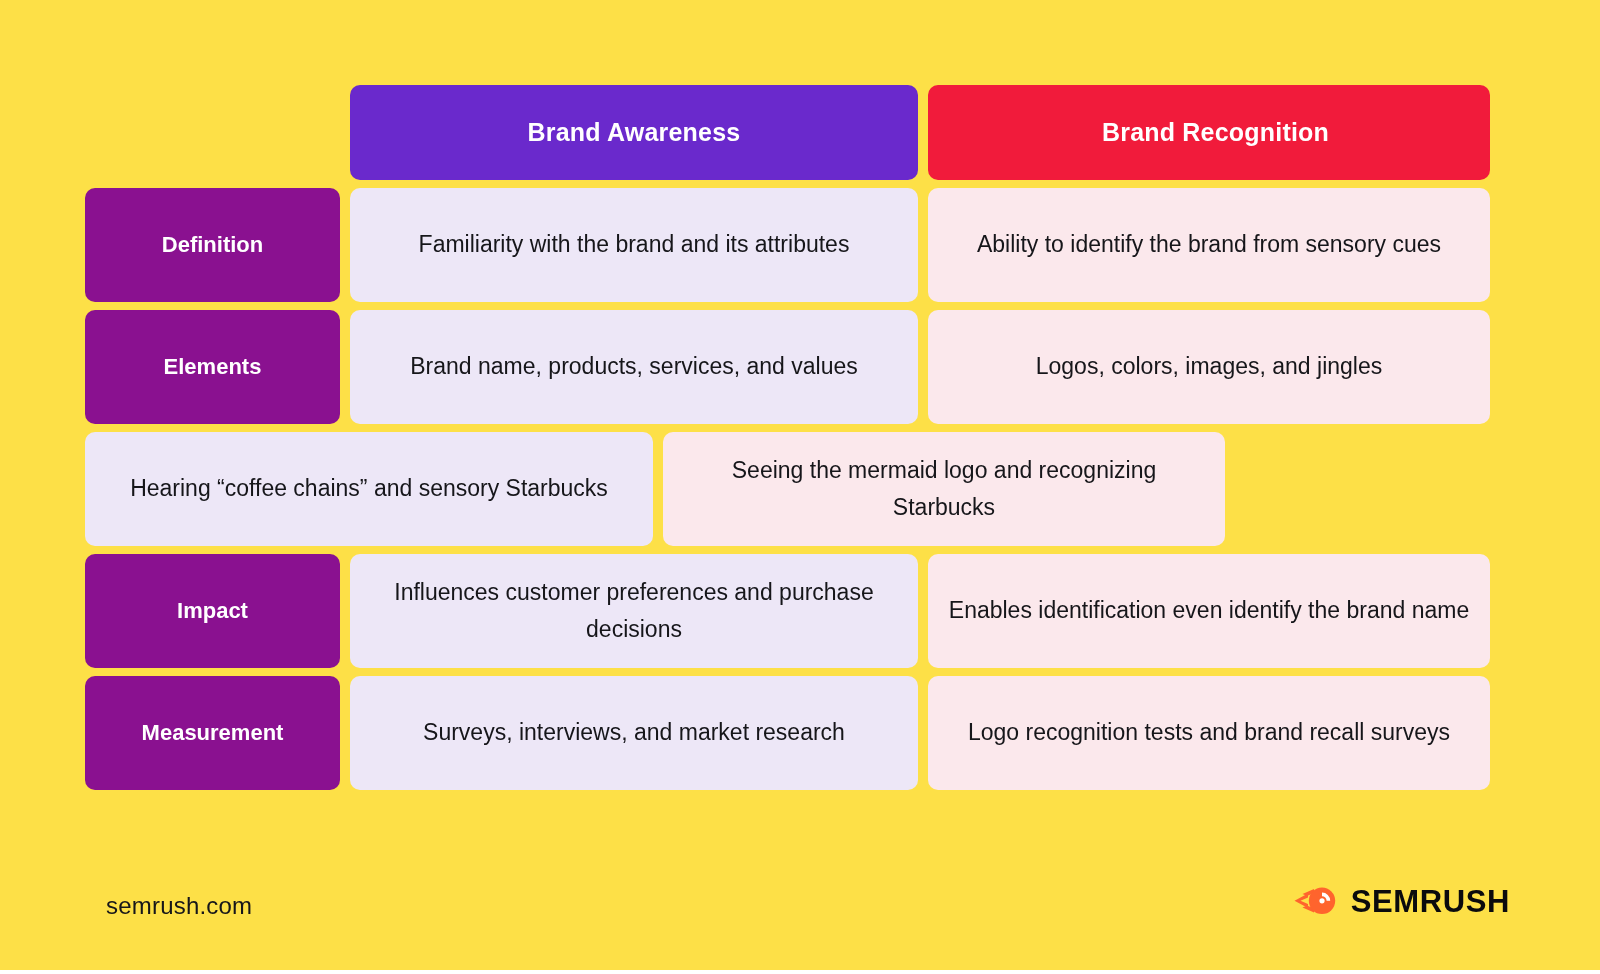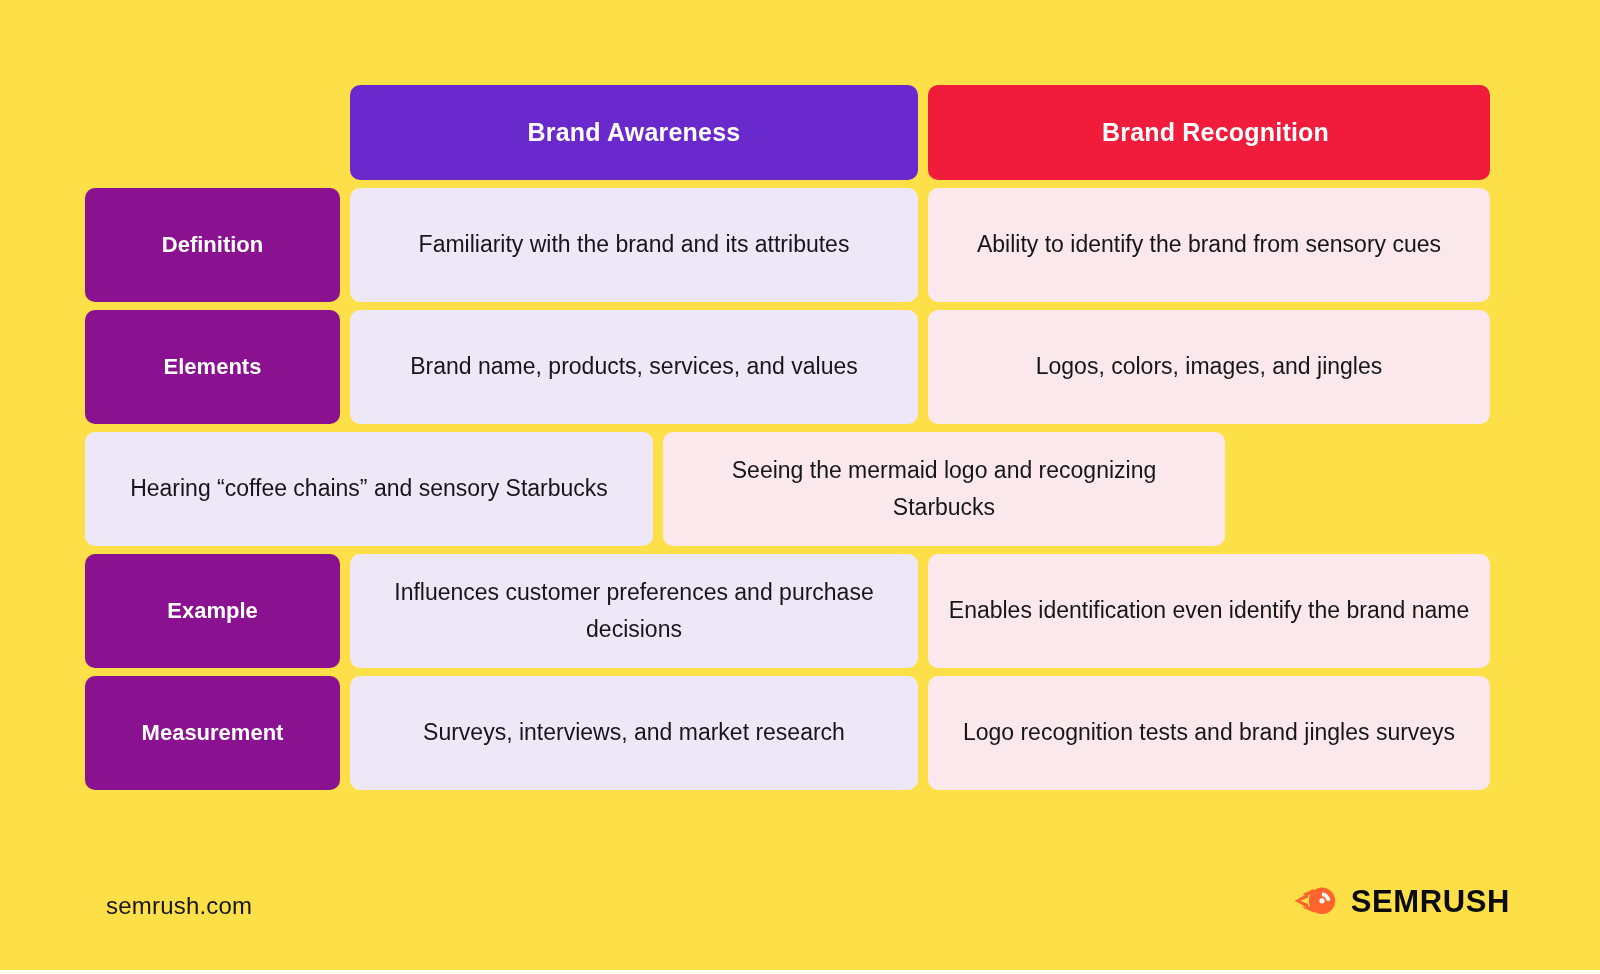--- a/index.html
+++ b/index.html
@@ -151,29 +151,29 @@
       <div class="cell a col-a">Brand name, products, services, and values</div>
       <div class="cell b col-b">Logos, colors, images, and jingles</div>
     </div>
 
     <div class="row body-row">
       <div class="cell a col-a">Hearing “coffee chains” and sensory Starbucks</div>
       <div class="cell b col-b">Seeing the mermaid logo and recognizing Starbucks</div>
     </div>
 
     <div class="row body-row">
-      <div class="cell-label col-label">Example</div>
+      <div class="cell-label col-label">Impact</div>
       <div class="cell a col-a">Influences customer preferences and purchase decisions</div>
       <div class="cell b col-b">Enables identification even identify the brand name</div>
     </div>
 
     <div class="row body-row">
       <div class="cell-label col-label">Measurement</div>
       <div class="cell a col-a">Surveys, interviews, and market research</div>
-      <div class="cell b col-b">Logo recognition tests and brand jingles surveys</div>
+      <div class="cell b col-b">Logo recognition tests and brand recall surveys</div>
     </div>
 
   </div>
 
   <div class="footer">
     <div class="site-url">semrush.com</div>
 
     <div class="logo">
       <span class="logo-mark">
         <svg width="46" height="34" viewBox="0 0 46 34" xmlns="http://www.w3.org/2000/svg">

